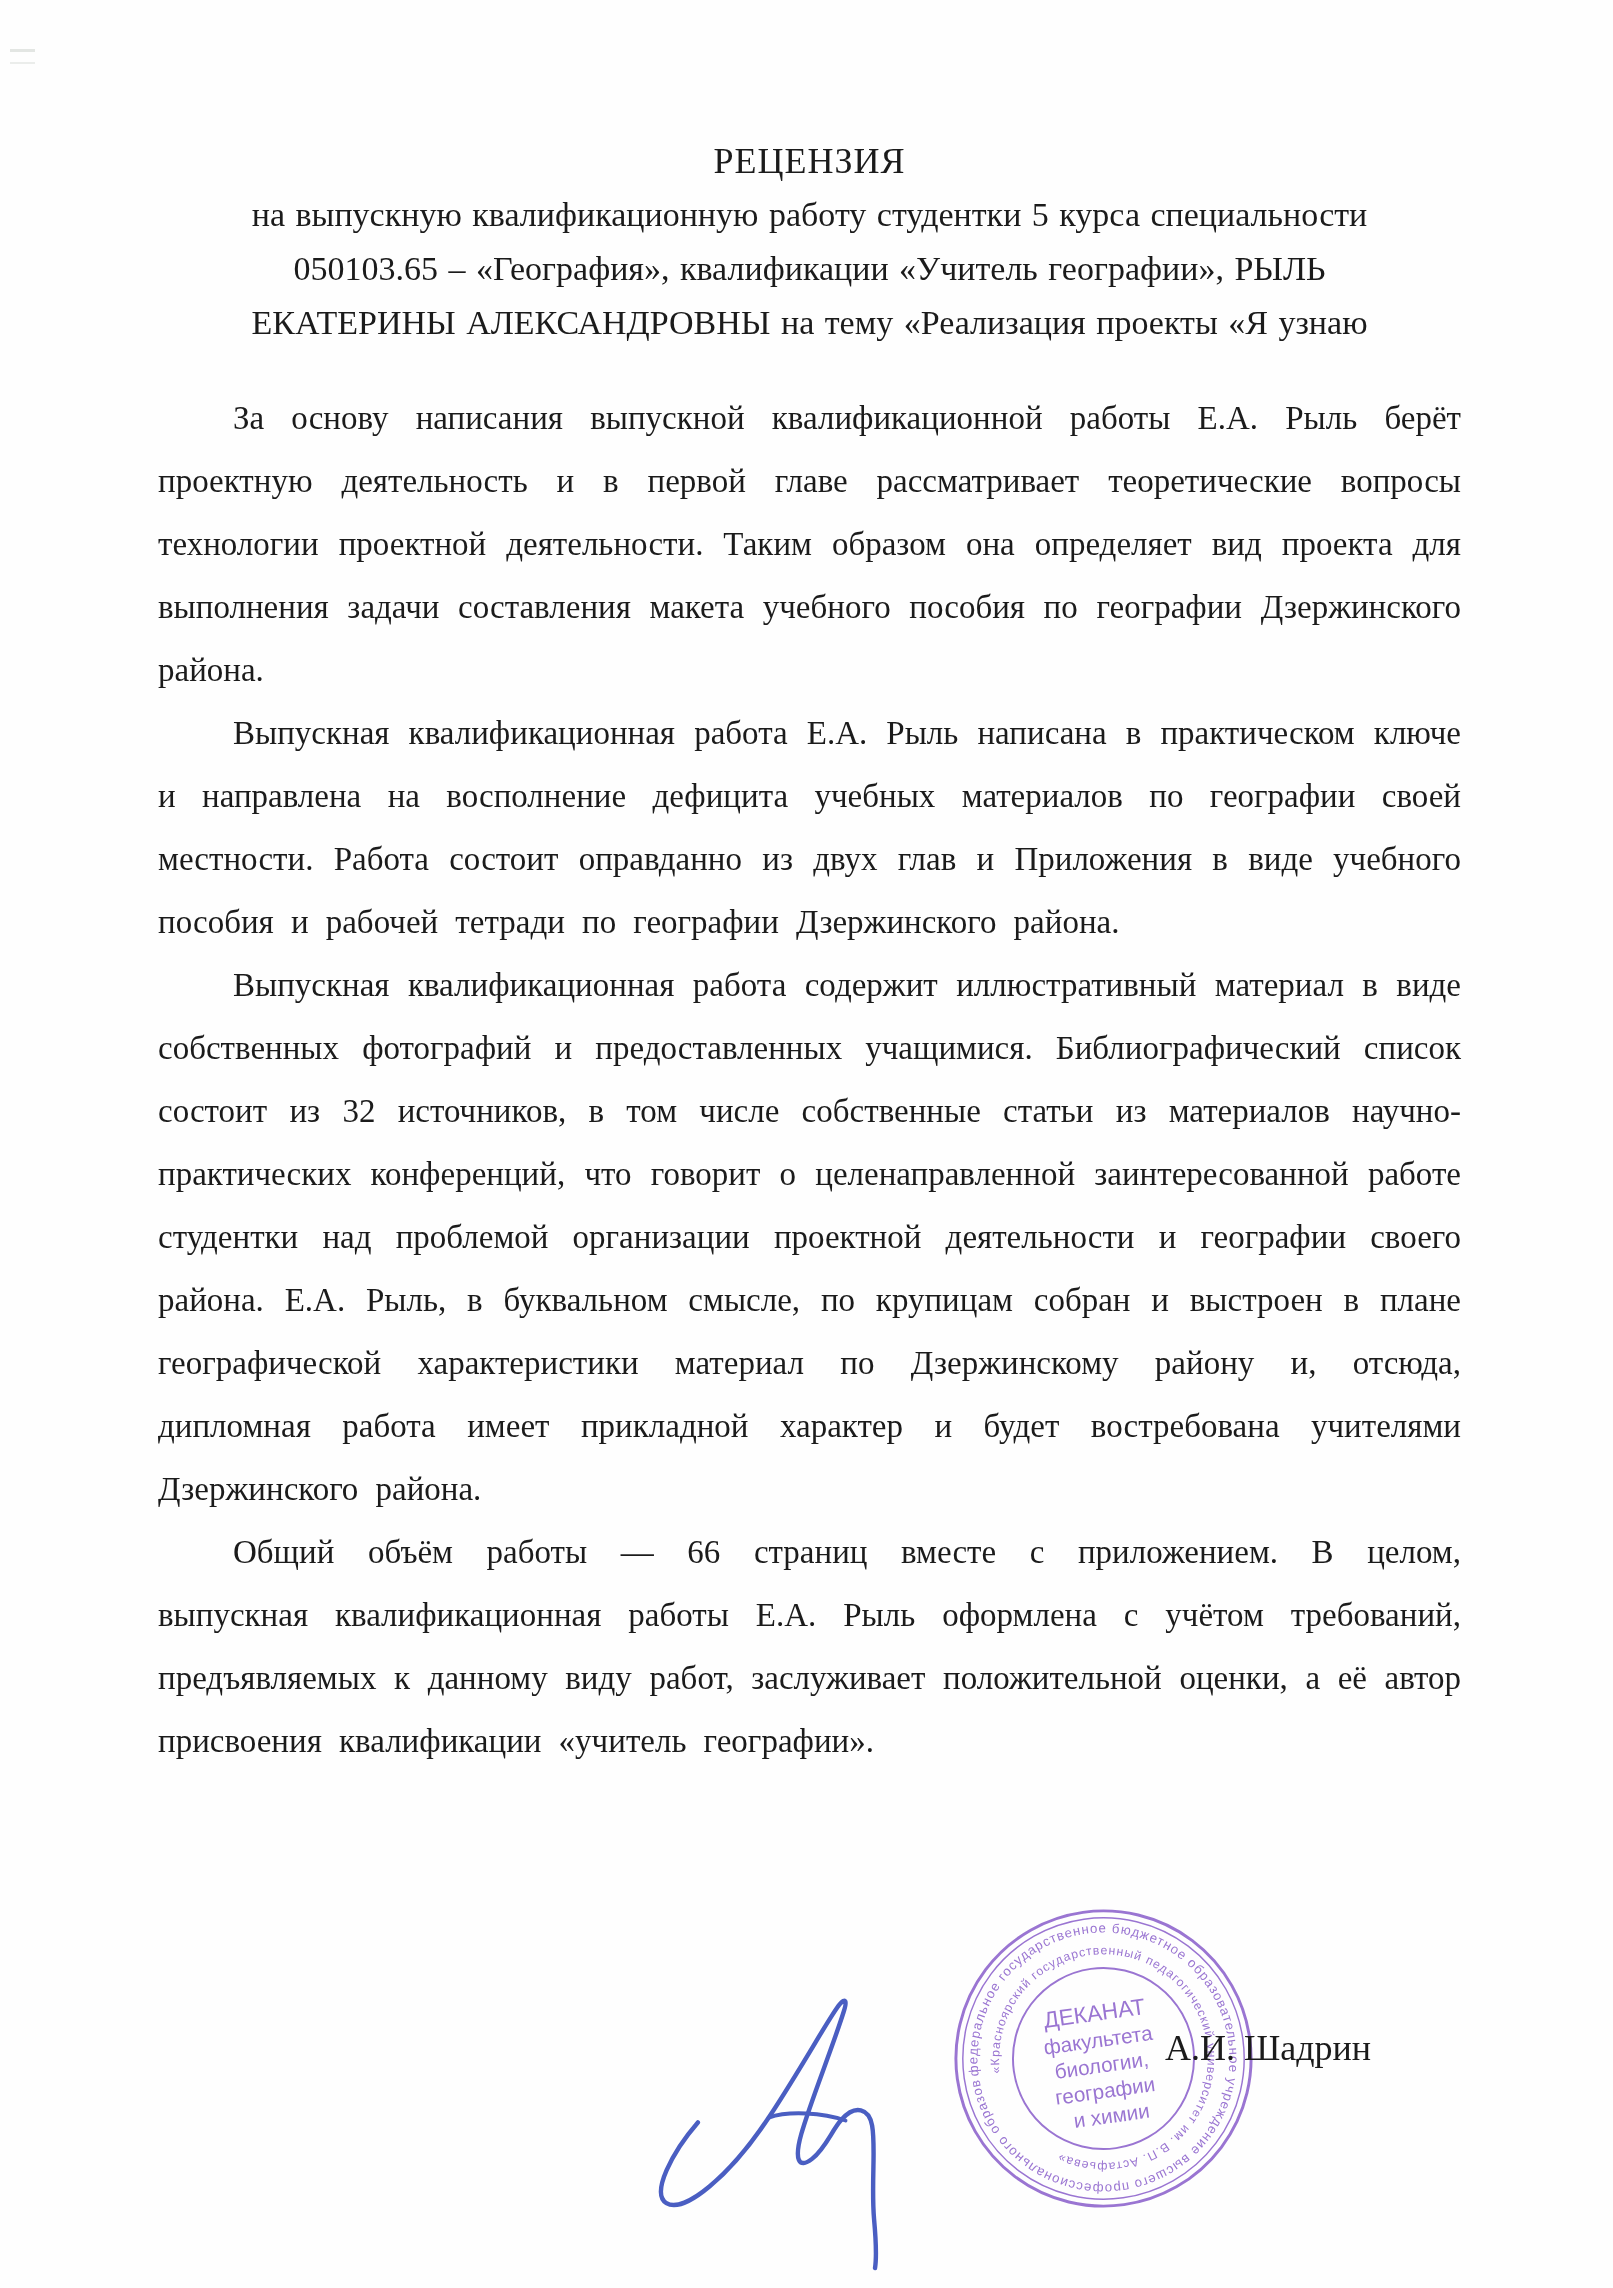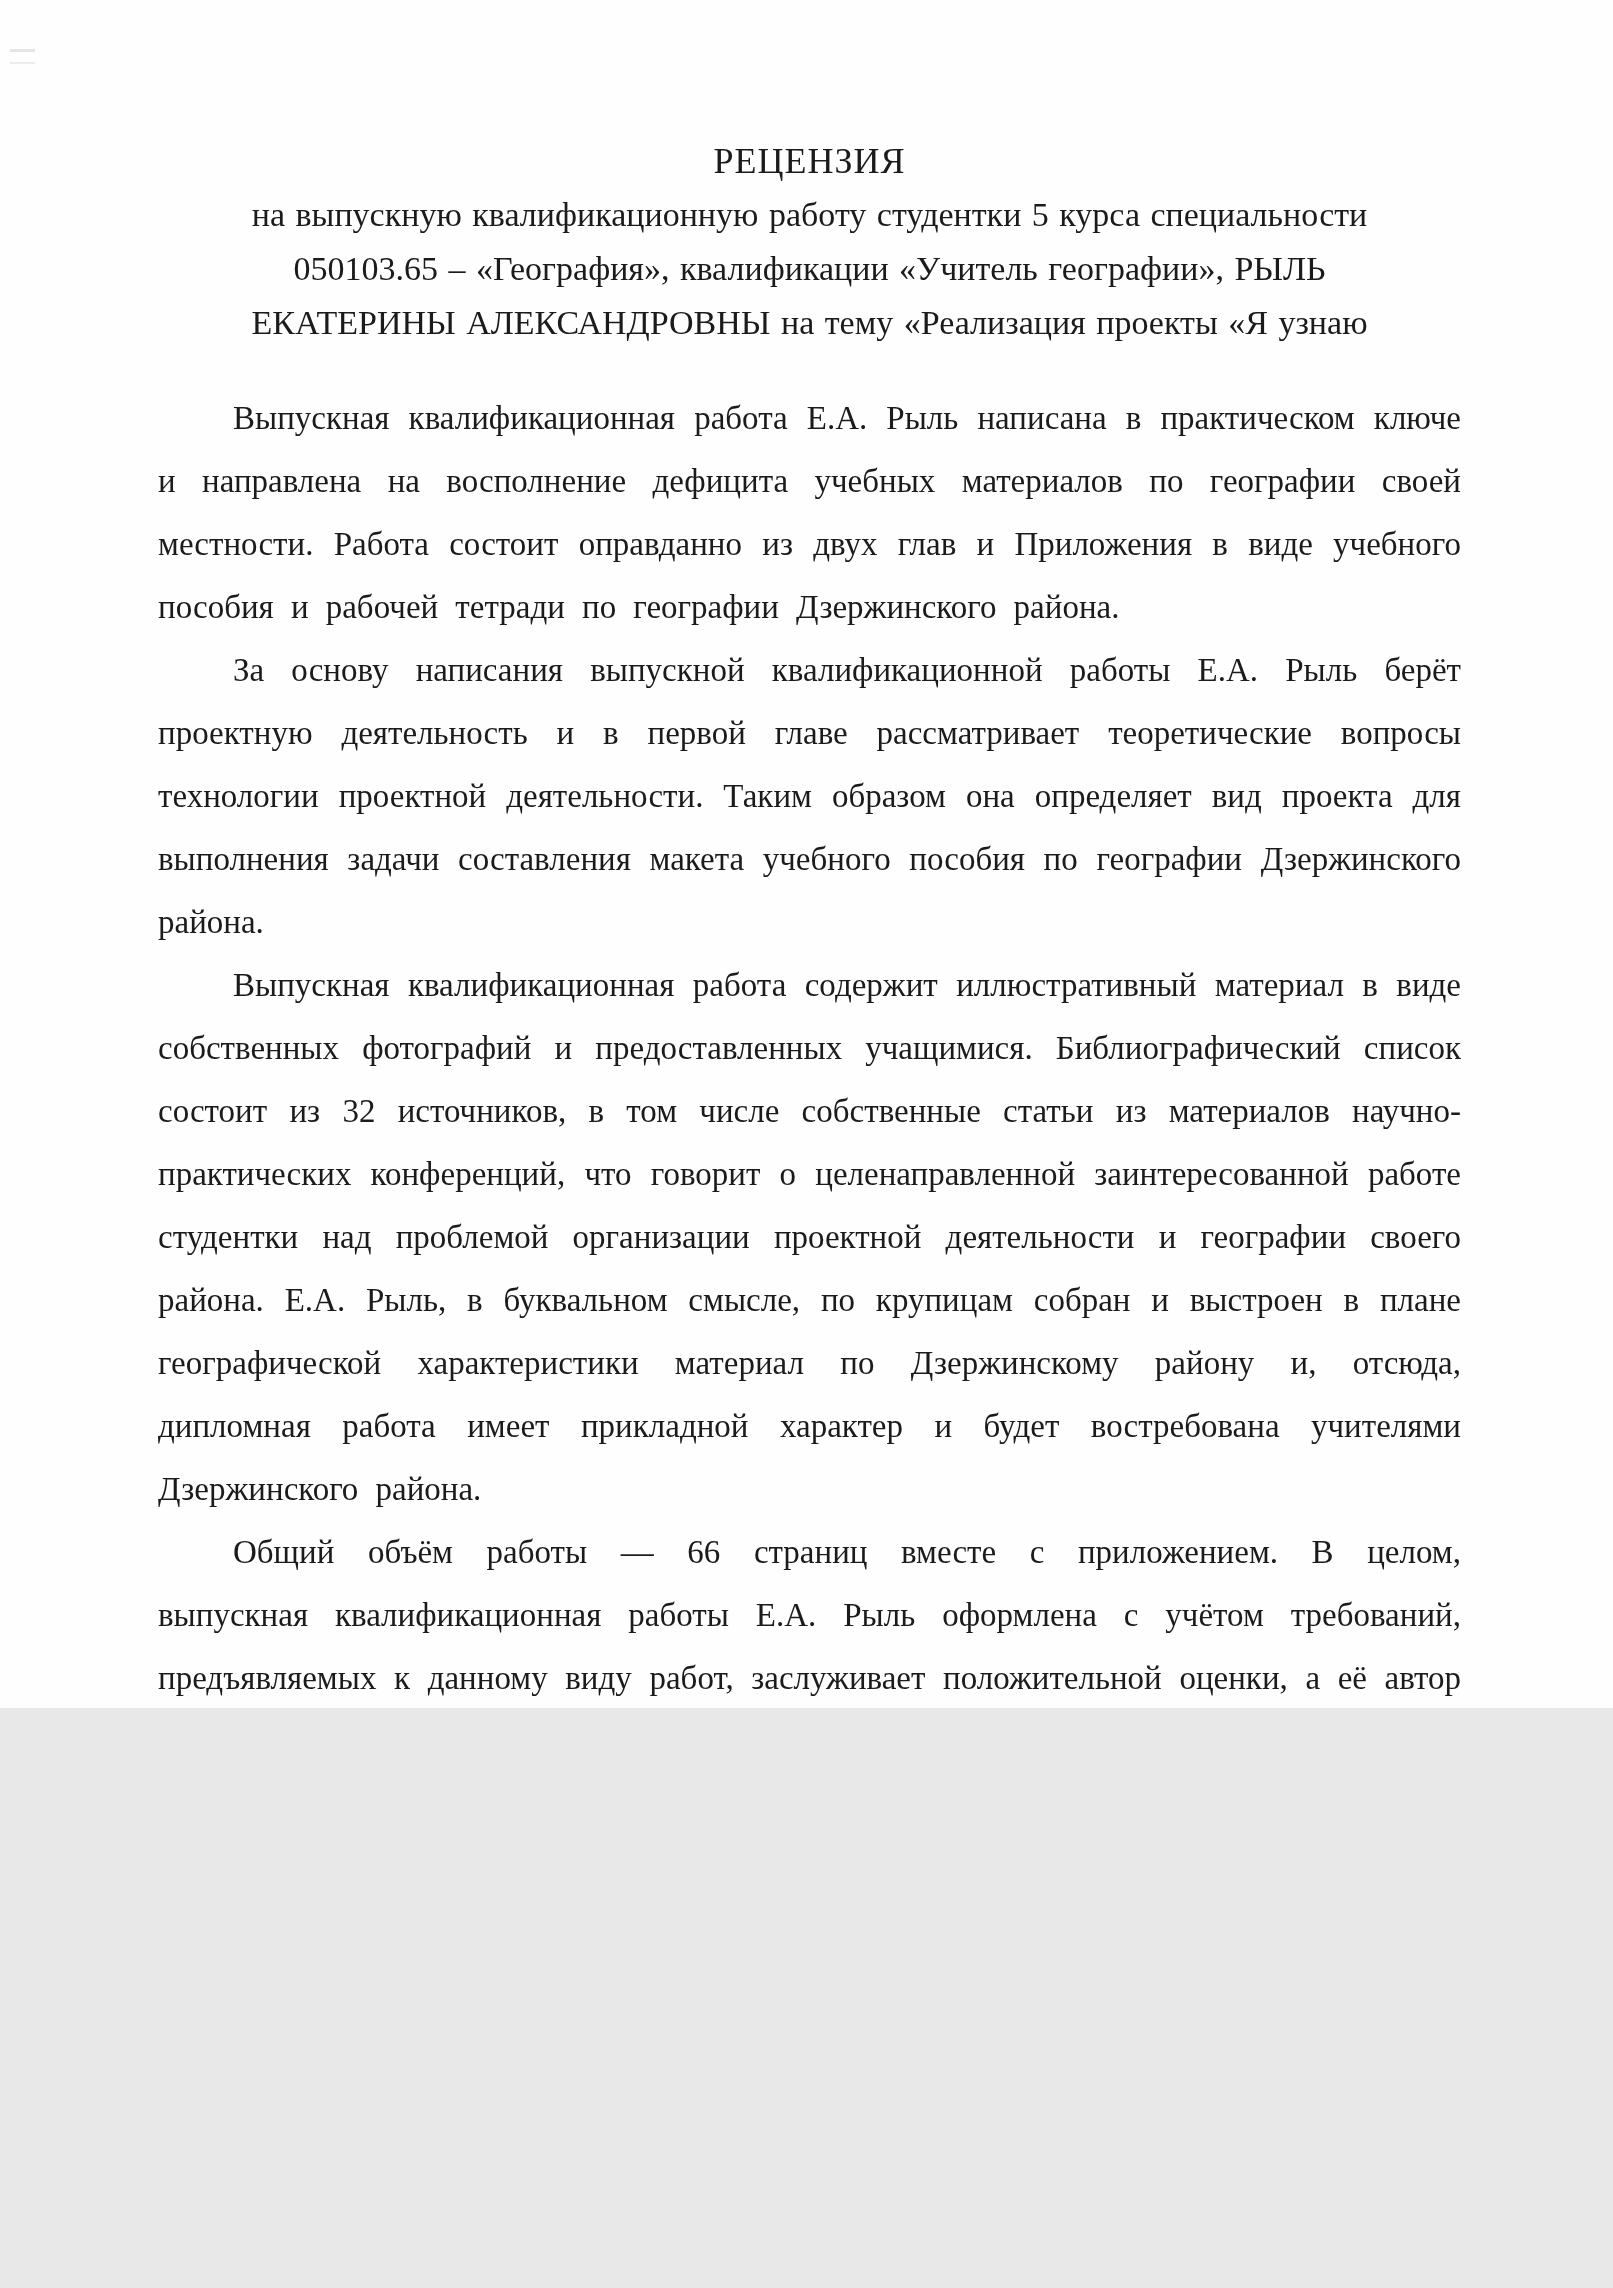--- a/index.html
+++ b/index.html
@@ -1,19 +1,19 @@
 <!DOCTYPE html>
 <html><head>
 <meta charset="utf-8">
 <style>
   html, body { margin: 0; padding: 0; background: #e8e8e8; }
   .page {
     position: relative;
     width: 1614px;
-    height: 1708px;
+    height: 2288px;
     margin: 0 auto;
     background: #fefefe;
     color: #1b1b1b;
     font-family: "Liberation Serif", "DejaVu Serif", serif;
     overflow: hidden;
   }
   .content {
     position: absolute;
     left: 158px;
     top: 0;
@@ -91,22 +91,22 @@
   <div class="content">
     <h1 class="doc-title">РЕЦЕНЗИЯ</h1>
 
     <div class="subtitle">
       <span class="line">на выпускную квалификационную работу студентки 5 курса специальности</span>
       <span class="line">050103.65 – «География», квалификации «Учитель географии», РЫЛЬ</span>
       <span class="line">ЕКАТЕРИНЫ АЛЕКСАНДРОВНЫ на тему «Реализация проекты «Я узнаю</span>
     </div>
 
     <div class="body-text">
+      <p>За основу написания выпускной квалификационной работы Е.А. Рыль берёт проектную деятельность и в первой главе рассматривает теоретические вопросы технологии проектной деятельности. Таким образом она определяет вид проекта для выполнения задачи составления макета учебного пособия по географии Дзержинского района.</p>
       <p>Выпускная квалификационная работа Е.А. Рыль написана в практическом ключе и направлена на восполнение дефицита учебных материалов по географии своей местности. Работа состоит оправданно из двух глав и Приложения в виде учебного пособия и рабочей тетради по географии Дзержинского района.</p>
-      <p>За основу написания выпускной квалификационной работы Е.А. Рыль берёт проектную деятельность и в первой главе рассматривает теоретические вопросы технологии проектной деятельности. Таким образом она определяет вид проекта для выполнения задачи составления макета учебного пособия по географии Дзержинского района.</p>
       <p>Выпускная квалификационная работа содержит иллюстративный материал в виде собственных фотографий и предоставленных учащимися. Библиографический список состоит из 32 источников, в том числе собственные статьи из материалов научно-практических конференций, что говорит о целенаправленной заинтересованной работе студентки над проблемой организации проектной деятельности и географии своего района. Е.А. Рыль, в буквальном смысле, по крупицам собран и выстроен в плане географической характеристики материал по Дзержинскому району и, отсюда, дипломная работа имеет прикладной характер и будет востребована учителями Дзержинского района.</p>
       <p>Общий объём работы — 66 страниц вместе с приложением. В целом, выпускная квалификационная работы Е.А. Рыль оформлена с учётом требований, предъявляемых к данному виду работ, заслуживает положительной оценки, а её автор присвоения квалификации «учитель географии».</p>
     </div>
   </div>
 
 
   <svg class="signature-svg" viewBox="0 0 330 315" fill="none" xmlns="http://www.w3.org/2000/svg">
     <path d="M 78 160
          C 52 190, 30 232, 46 242
          C 64 253, 110 215, 150 155

